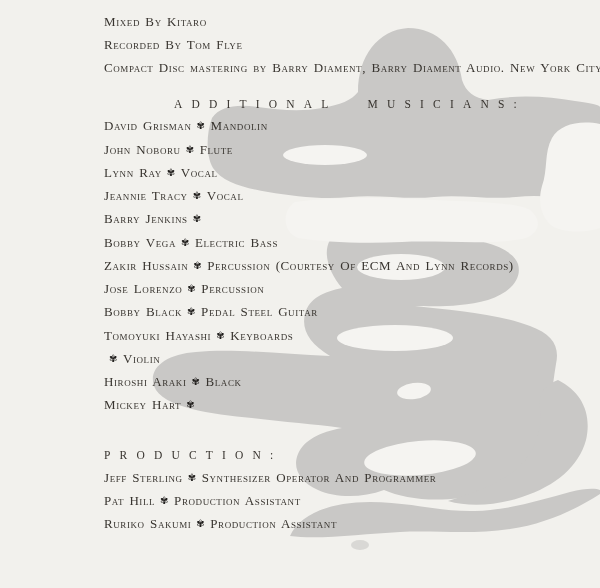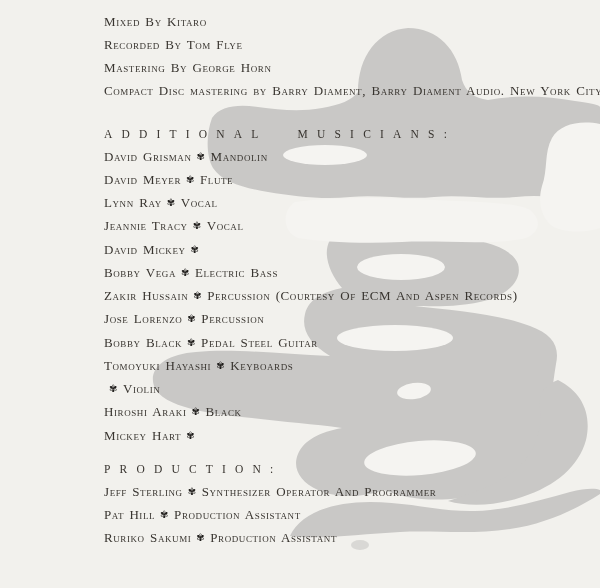--- a/index.html
+++ b/index.html
@@ -26,22 +26,22 @@
     height:23.25px;display:flex;align-items:center;
     font-size:13px;font-variant:small-caps;
     letter-spacing:0.045em;word-spacing:0.12em;
     white-space:nowrap;
   }
   .heading{
     height:21px;line-height:21px;
     font-size:11.5px;letter-spacing:0.8em;word-spacing:1.6em;
     white-space:nowrap;
   }
-  .heading.first{margin-top:21px;}
-  .heading.second{margin-top:12px;}
+  .heading.first{margin-top:14px;text-align:center;}
+  .heading.second{margin-top:28px;}
   .flower{
     font-family:"DejaVu Sans",sans-serif;
     font-size:10px;color:var(--flower);
     margin:0 5px;flex:0 0 auto;line-height:1;
   }
   .credit-name,.credit-role{display:inline-block;}
 </style>
 </head>
 <body>
 
@@ -91,68 +91,67 @@
 
 <div class="content">
 
   <div>
 
       <div class="row">Mixed By Kitaro</div>
 
       <div class="row">Recorded By Tom Flye</div>
 
 
-      <div class="row">Mastering By George Horn</div>
 
       <div class="row">Compact Disc mastering by Barry Diament, Barry Diament Audio. New York City</div>
     </div>
 
   <div class="heading first">ADDITIONAL MUSICIANS:</div>
 
   <div>
 
       <div class="row">
         <span class="credit-name">David Grisman</span>
         <span class="flower">✾</span>
         <span class="credit-role">Mandolin</span>
       </div>
 
       <div class="row">
-        <span class="credit-name">David Meyer</span>
+        <span class="credit-name">John Noboru</span>
         <span class="flower">✾</span>
         <span class="credit-role">Flute</span>
       </div>
 
       <div class="row">
         <span class="credit-name">Lynn Ray</span>
         <span class="flower">✾</span>
         <span class="credit-role">Vocal</span>
       </div>
 
       <div class="row">
         <span class="credit-name">Jeannie Tracy</span>
         <span class="flower">✾</span>
         <span class="credit-role">Vocal</span>
       </div>
 
       <div class="row">
-        <span class="credit-name">David Mickey</span>
+        <span class="credit-name">Barry Jenkins</span>
         <span class="flower">✾</span>
       </div>
 
       <div class="row">
         <span class="credit-name">Bobby Vega</span>
         <span class="flower">✾</span>
         <span class="credit-role">Electric Bass</span>
       </div>
 
       <div class="row">
         <span class="credit-name">Zakir Hussain</span>
         <span class="flower">✾</span>
-        <span class="credit-role">Percussion (Courtesy Of ECM And Aspen Records)</span>
+        <span class="credit-role">Percussion (Courtesy Of ECM And Lynn Records)</span>
       </div>
 
       <div class="row">
         <span class="credit-name">Jose Lorenzo</span>
         <span class="flower">✾</span>
         <span class="credit-role">Percussion</span>
       </div>
 
       <div class="row">
         <span class="credit-name">Bobby Black</span>

